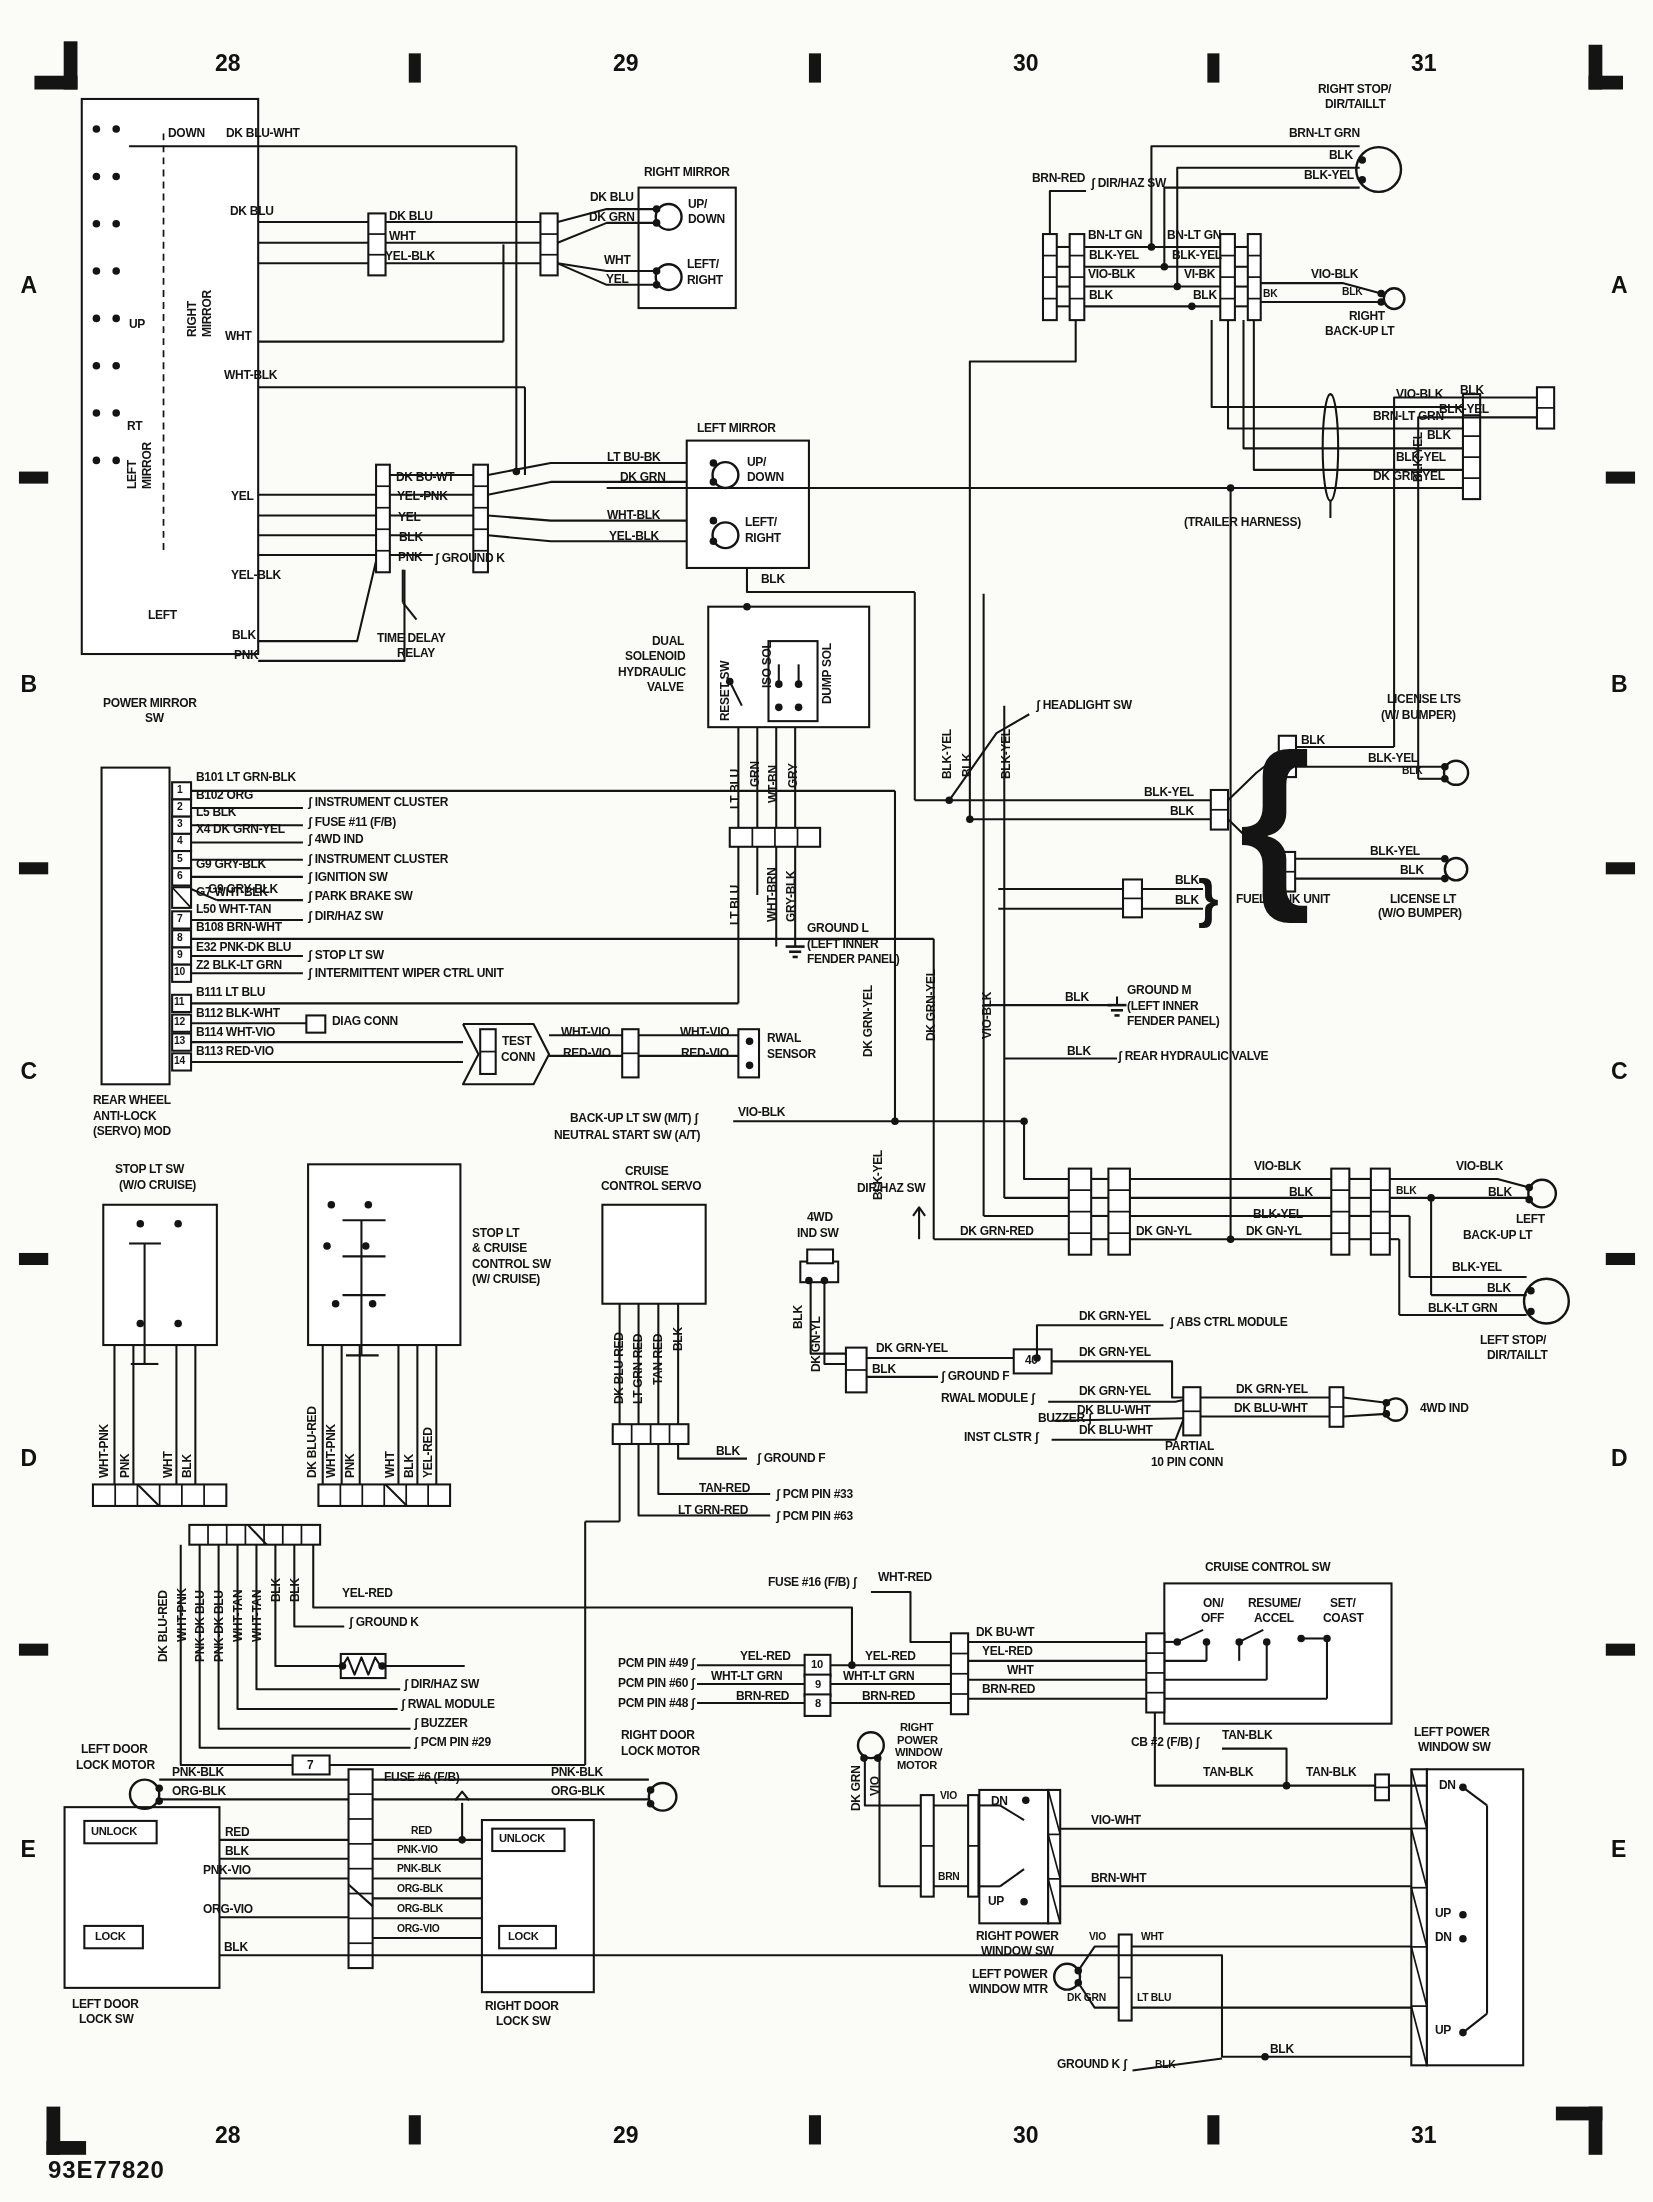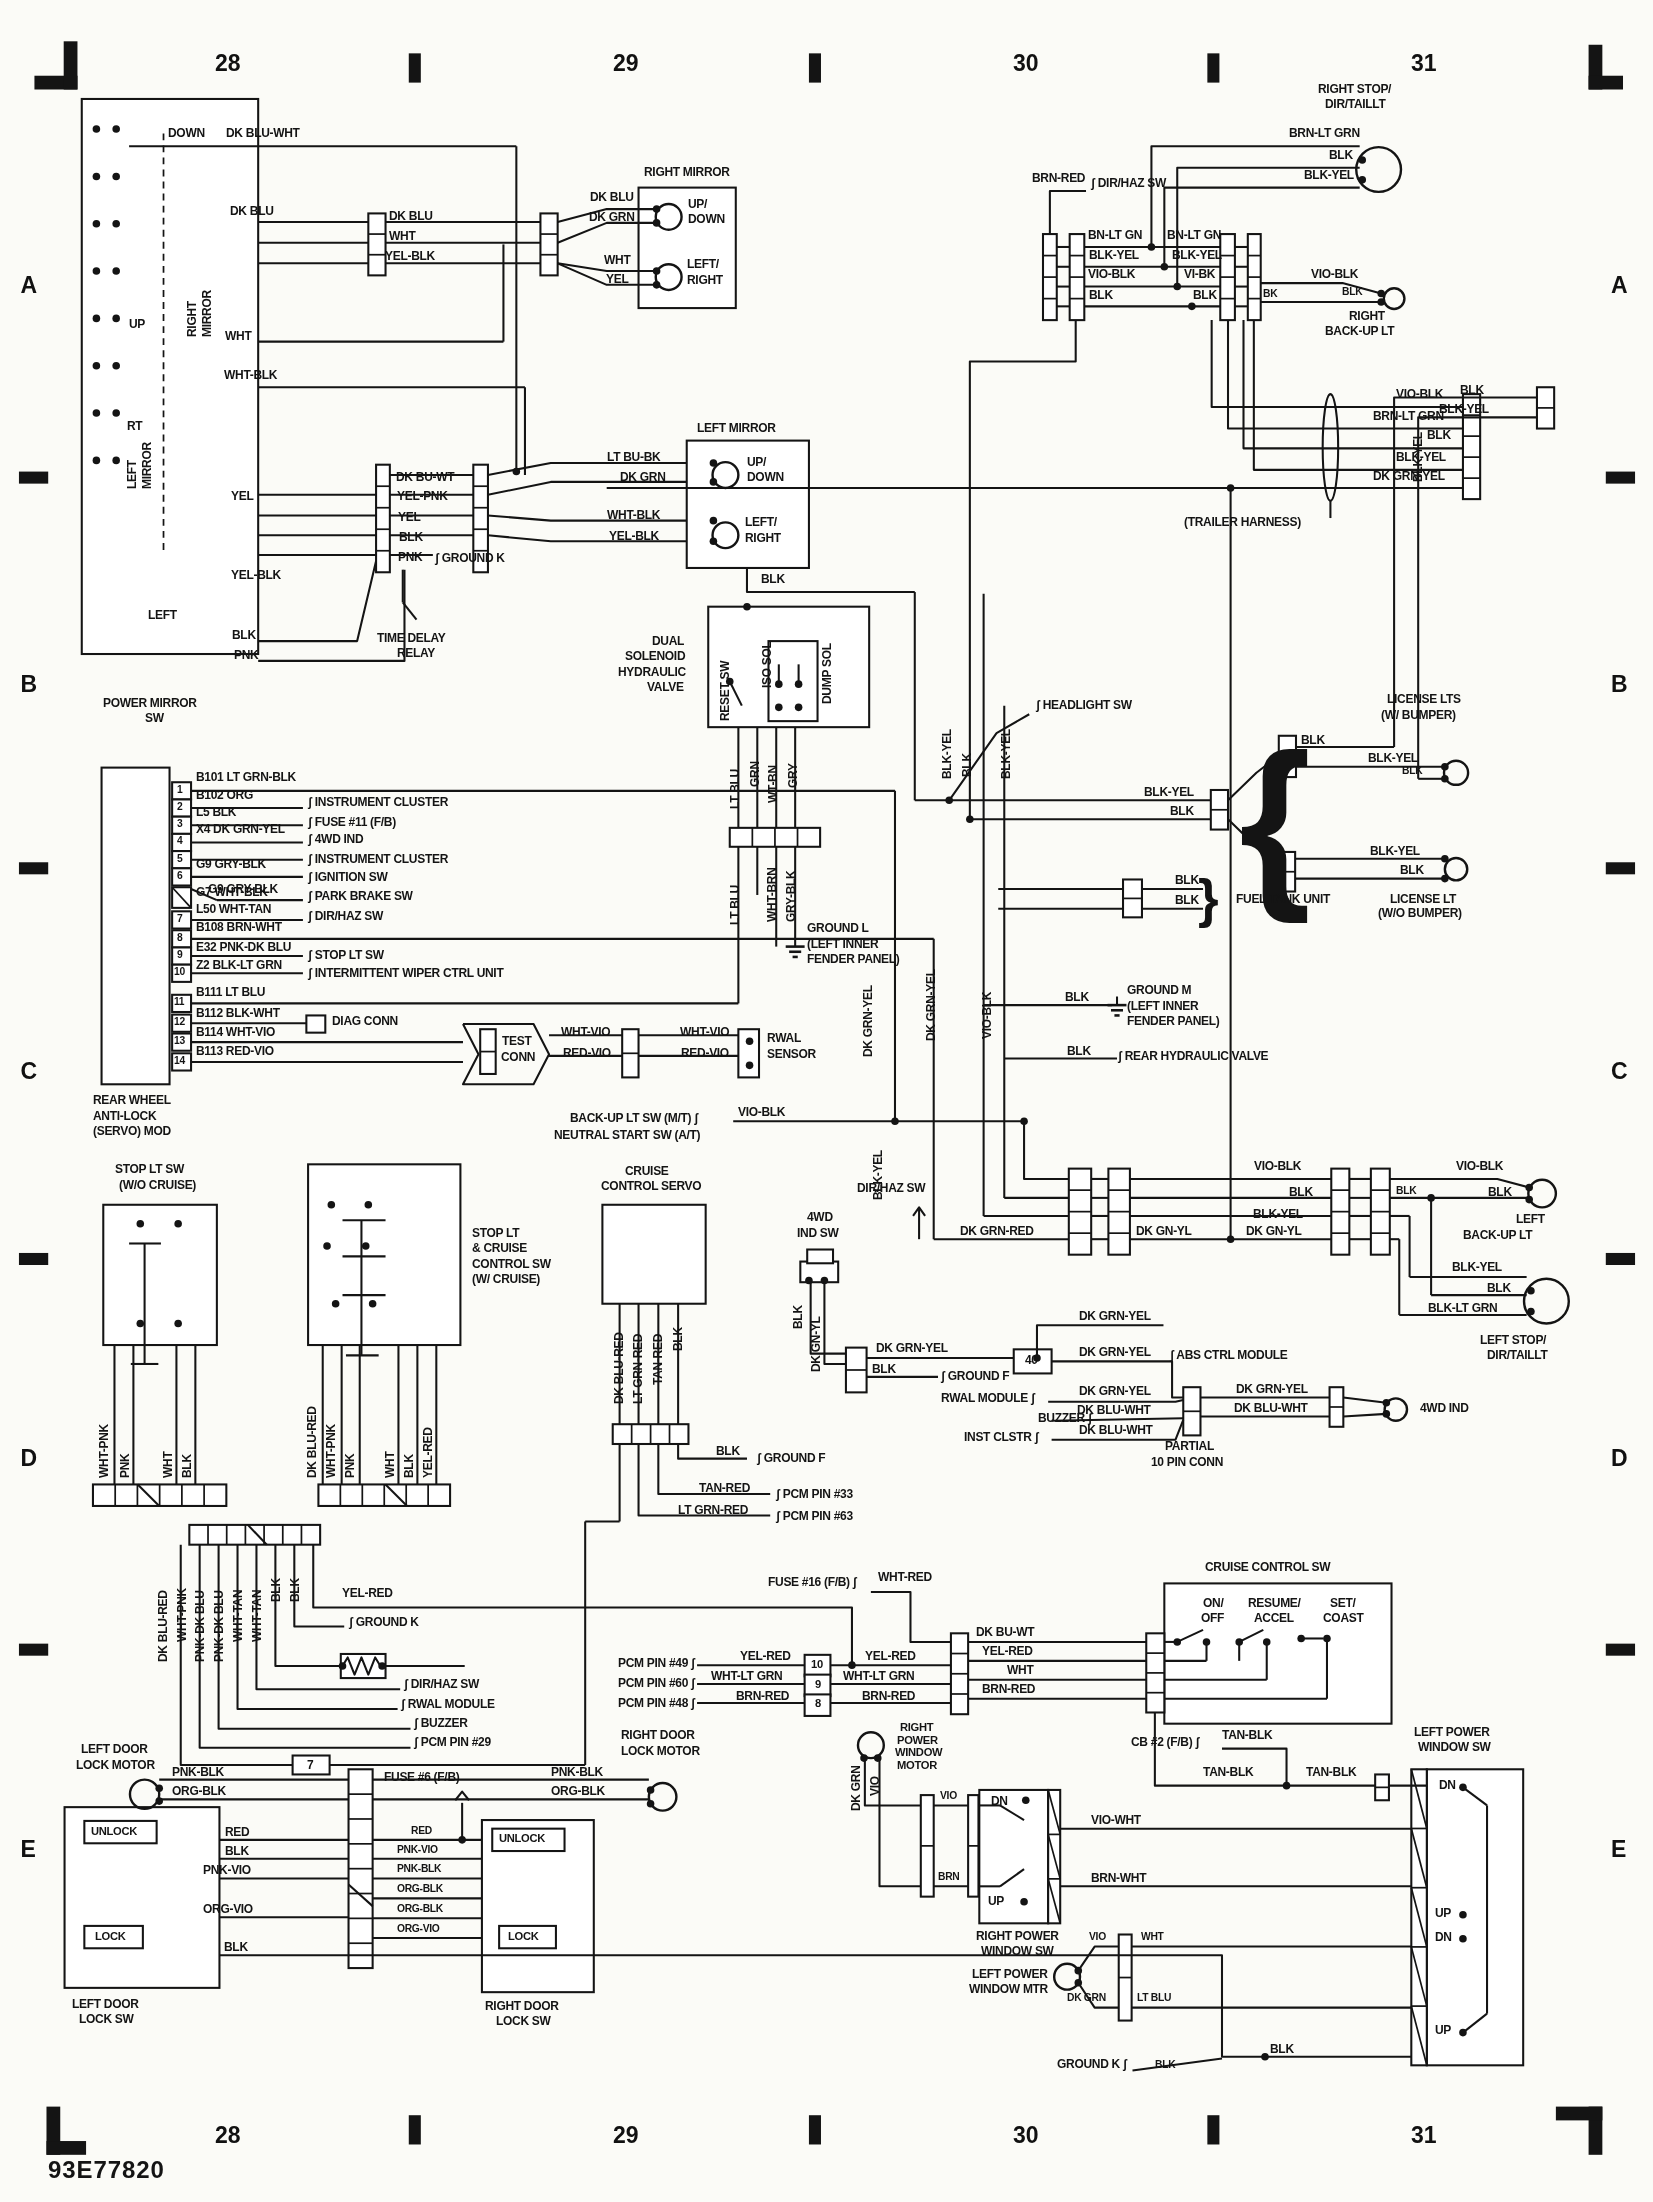--- a/index.html
+++ b/index.html
@@ -804,21 +804,21 @@
       <div class="lb" style="left: 1487px; top: 1349px;">DIR/TAILLT</div>
       <div class="lb" style="left: 807px; top: 1211px;">4WD</div>
       <div class="lb" style="left: 797px; top: 1227px;">IND SW</div>
       <div class="lb v" style="left: 792px; top: 1329px;">BLK</div>
       <div class="lb v" style="left: 810px; top: 1372px;">DK GN-YL</div>
       <div class="lb" style="left: 876px; top: 1342px;">DK GRN-YEL</div>
       <div class="lb" style="left: 872px; top: 1363px;">BLK</div>
       <div class="lb" style="left: 941px; top: 1370px;">ʃ GROUND F</div>
       <div class="lb" style="left: 1025px; top: 1354px; text-align: right;">40</div>
       <div class="lb" style="left: 1079px; top: 1310px;">DK GRN-YEL</div>
-      <div class="lb" style="left: 1170px; top: 1316px; margin-top: 33px;">ʃ ABS CTRL MODULE</div>
+      <div class="lb" style="left: 1170px; top: 1316px;">ʃ ABS CTRL MODULE</div>
       <div class="lb" style="left: 1079px; top: 1346px;">DK GRN-YEL</div>
       <div class="lb" style="left: 941px; top: 1392px;">RWAL MODULE ʃ</div>
       <div class="lb" style="left: 1079px; top: 1385px;">DK GRN-YEL</div>
       <div class="lb" style="left: 1038px; top: 1412px;">BUZZER ʃ</div>
       <div class="lb" style="left: 1077px; top: 1404px;">DK BLU-WHT</div>
       <div class="lb" style="left: 964px; top: 1431px;">INST CLSTR ʃ</div>
       <div class="lb" style="left: 1079px; top: 1424px;">DK BLU-WHT</div>
       <div class="lb" style="left: 1165px; top: 1440px;">PARTIAL</div>
       <div class="lb" style="left: 1151px; top: 1456px;">10 PIN CONN</div>
       <div class="lb" style="left: 1236px; top: 1383px;">DK GRN-YEL</div>

